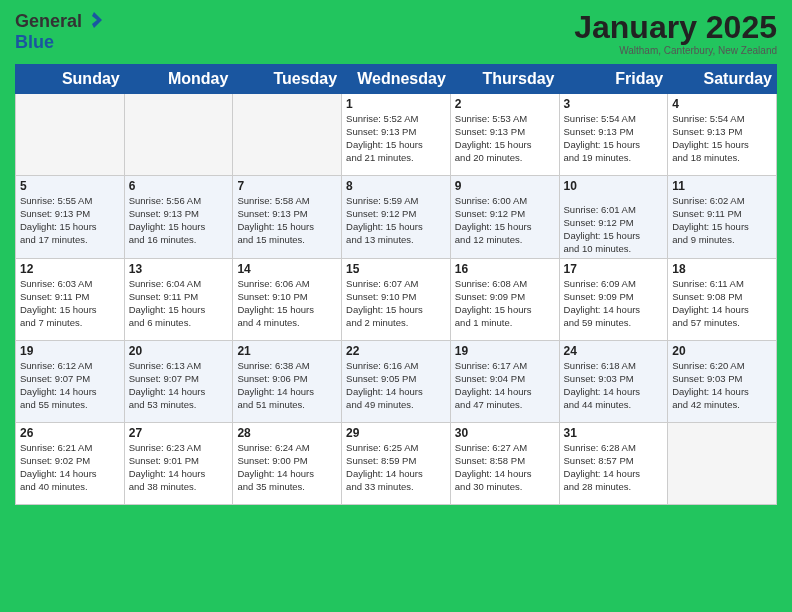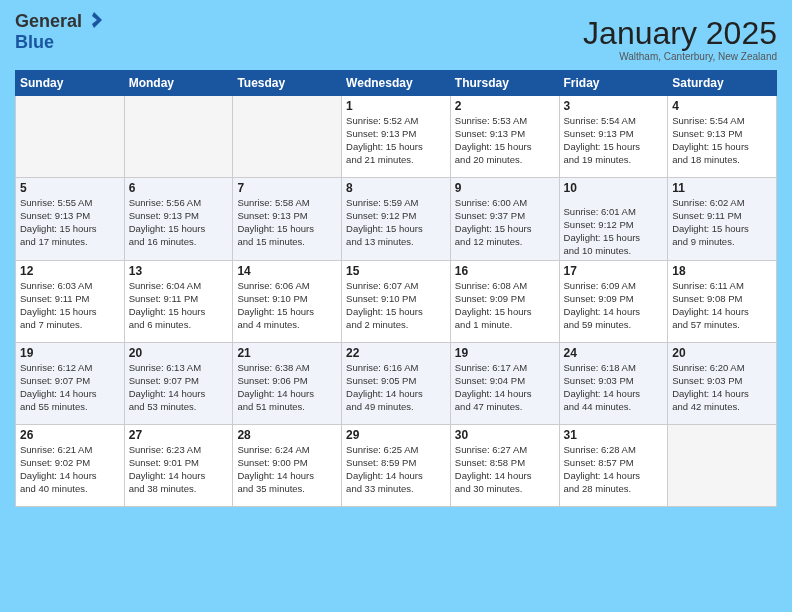--- a/index.html
+++ b/index.html
@@ -6,61 +6,60 @@
     body {
       font-family: Arial, Helvetica, sans-serif;
       background: #fff;
       width: 792px;
       height: 612px;
       overflow: hidden;
     }
     .page {
       width: 792px;
       min-height: 612px;
-      background: #7dd3fc;
+      background: #22c55e;
       padding: 10px 15px 10px 15px;
     }
     .header {
       display: flex;
       justify-content: space-between;
       align-items: flex-start;
       margin-bottom: 8px;
     }
     .logo {
       display: flex;
       align-items: center;
     }
     .logo-general { color: #333; }
     .logo-blue { color: #1a56a0; }
     .title-block {
       text-align: right;
     }
     .month-title {
       font-size: 32px;
-      font-weight: normal;
+      font-weight: bold;
       color: #222;
       line-height: 1.1;
-      margin-top: 6px;
     }
     .location {
       font-size: 10px;
       color: #555;
     }
     .calendar {
       width: 100%;
       border-collapse: collapse;
       table-layout: fixed;
     }
     .calendar th {
       background: #1a56a0;
       color: #fff;
-      font-size: 12px;
+      font-size: 16px;
       font-weight: bold;
       padding: 5px 4px;
-      text-align: left;
+      text-align: right;
       border: 1px solid #1a56a0;
     }
     .calendar td {
       border: 1px solid #ccc;
       vertical-align: top;
       padding: 3px 4px;
       height: 82px;
       background: #fff;
       font-size: 10px;
       color: #333;
@@ -178,21 +177,21 @@
           <td>
             <div class="day-num">8</div>
             <div class="cell-text" style="white-space: pre-line;">Sunrise: 5:59 AM
 Sunset: 9:12 PM
 Daylight: 15 hours
 and 13 minutes.</div>
           </td>
           <td>
             <div class="day-num">9</div>
             <div class="cell-text" style="white-space: pre-line;">Sunrise: 6:00 AM
-Sunset: 9:37 PM
+Sunset: 9:12 PM
 Daylight: 15 hours
 and 12 minutes.</div>
           </td>
           <td>
             <div class="day-num">10</div>
             <div class="cell-text" style="white-space: pre-line; margin-top: 11px;">Sunrise: 6:01 AM
 Sunset: 9:12 PM
 Daylight: 15 hours
 and 10 minutes.</div>
           </td>

